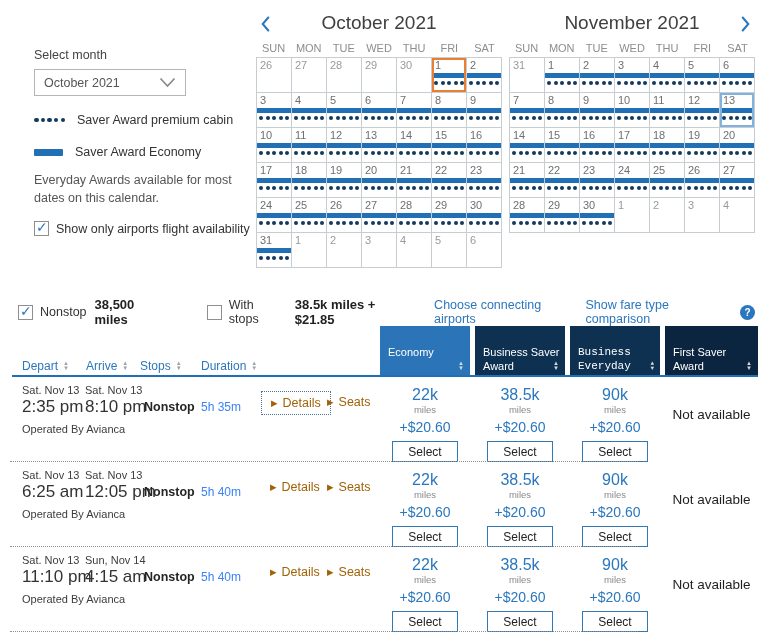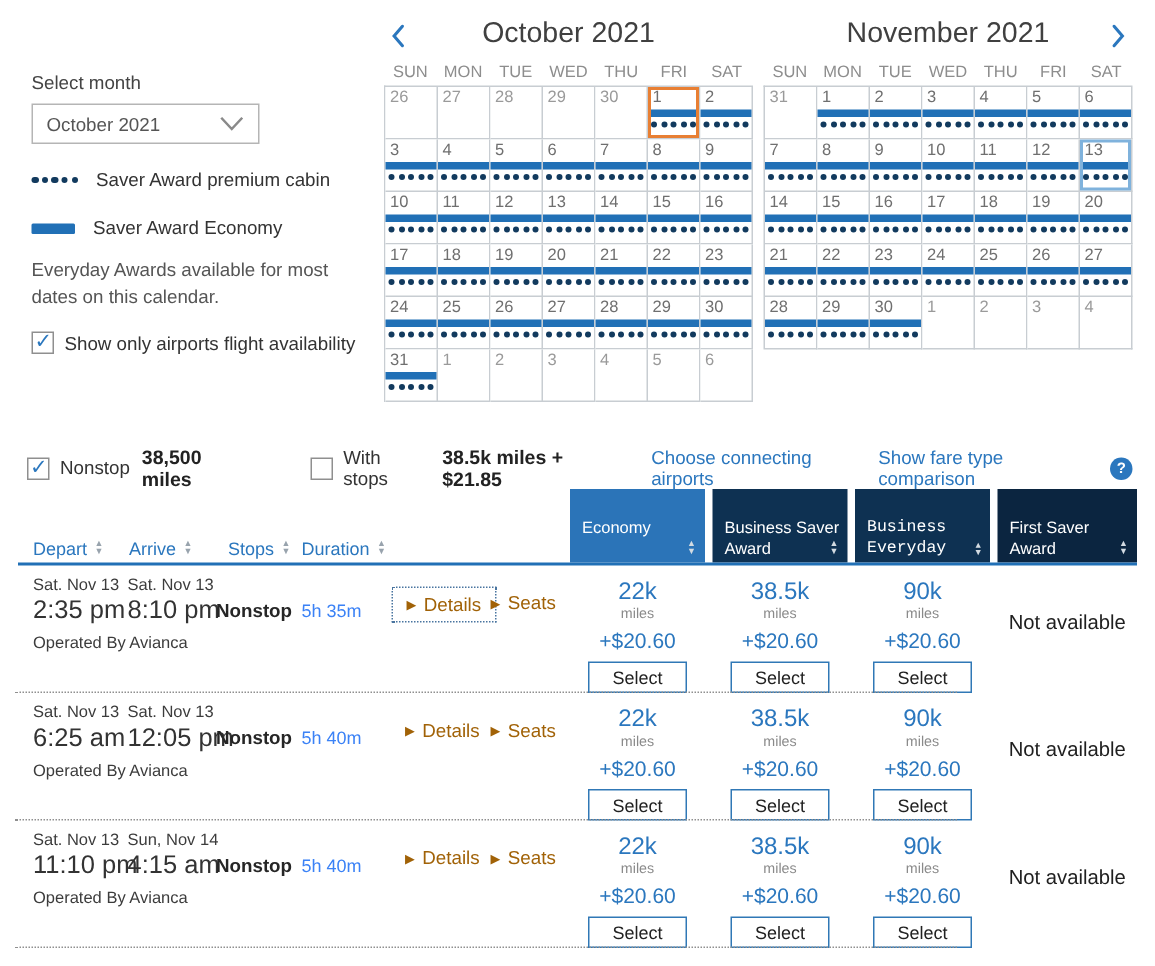--- a/index.html
+++ b/index.html
@@ -1,20 +1,20 @@
 <!DOCTYPE html>
 <html><head>
 <meta charset="utf-8">
 <style>
   html,body{margin:0;padding:0;background:#fff;}
   #app{position:relative;width:770px;height:644px;background:#fff;overflow:hidden;
        font-family:"Liberation Sans","DejaVu Sans",sans-serif;color:#333;}
 
   
-  .left-panel{position:absolute;left:21px;top:48px;width:232px;}
+  .left-panel{position:absolute;left:34px;top:48px;width:232px;}
   .label-sm{font-size:12.5px;color:#444;}
   .dropdown{margin-top:7px;width:152px;height:27px;border:1px solid #b5b5b5;background:#fff;
             display:flex;align-items:center;justify-content:space-between;
             padding:0 9px;box-sizing:border-box;font-size:12.5px;color:#555;cursor:pointer;}
   .legend-item{display:flex;align-items:center;}
   .li-bar{margin-top:18px;}
   .li-dots{margin-top:17px;}
   .bar-swatch{width:29px;height:7px;background:#2170b6;border-radius:1px;display:inline-block;}
   .dots-swatch{display:flex;width:31px;justify-content:space-between;}
   .dot{width:4.5px;height:4.5px;border-radius:50%;background:#123a5e;display:inline-block;}
@@ -919,21 +919,21 @@
             <i>▼</i>
           </span>
         </div>
         <div class="sc" style="left: 86px;">
           <span>Arrive</span>
           <span class="sort gray">
             <i>▲</i>
             <i>▼</i>
           </span>
         </div>
-        <div class="sc" style="left: 152px;">
+        <div class="sc" style="left: 140px;">
           <span>Stops</span>
           <span class="sort gray">
             <i>▲</i>
             <i>▼</i>
           </span>
         </div>
         <div class="sc" style="left: 201px;">
           <span>Duration</span>
           <span class="sort gray">
             <i>▲</i>

